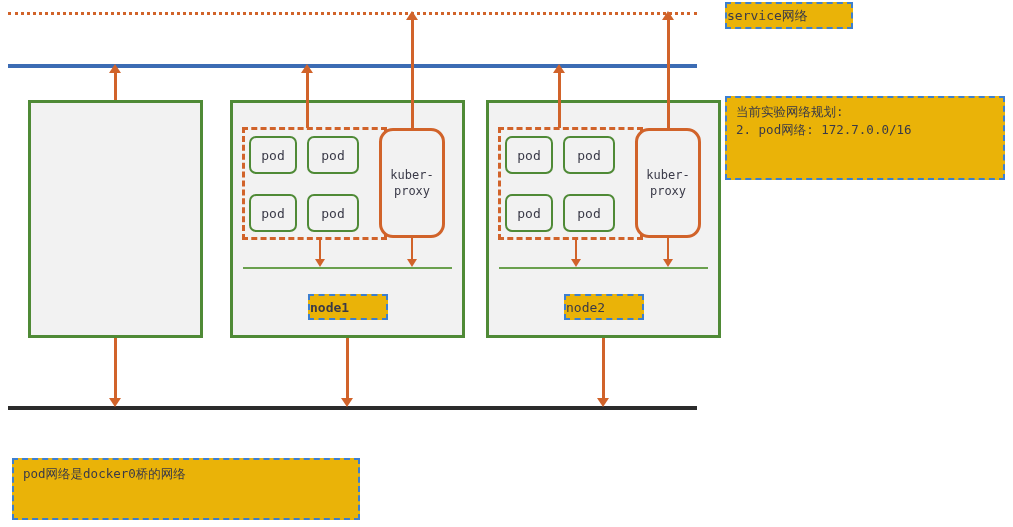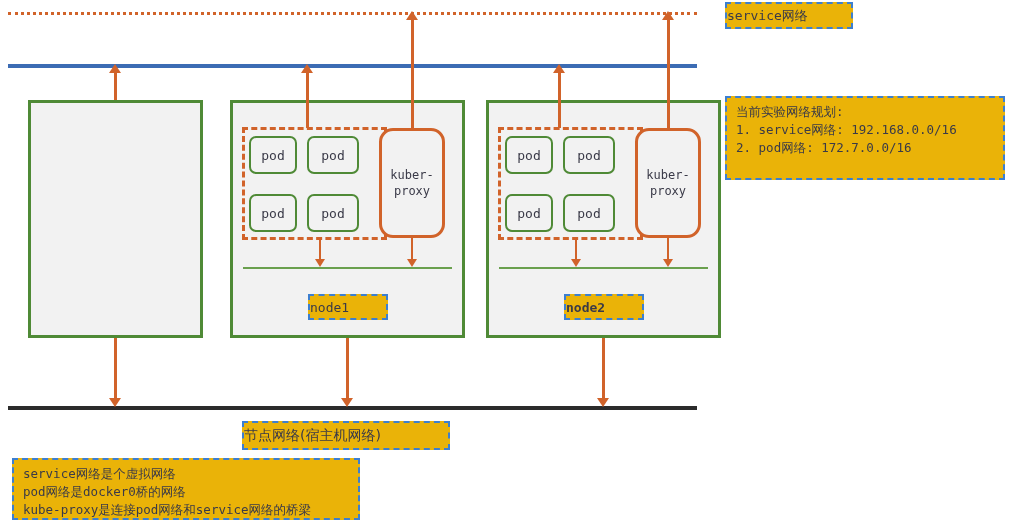--- a/index.html
+++ b/index.html
@@ -158,21 +158,21 @@
   <div class="host" style="left:28px; top:100px; width:175px; height:238px;"></div>
 
   <div class="arrow" style="left:114px; top:68px; height:32px;"></div>
   <div class="arrow-head up" style="left:109px; top:64px;"></div>
 
   <div class="arrow" style="left:114px; top:338px; height:62px;"></div>
   <div class="arrow-head down" style="left:109px; top:398px;"></div>
 
   <div class="host" style="left:230px; top:100px; width:235px; height:238px;"></div>
   <div class="host-sep" style="left:243px; top:267px; width:209px;"></div>
-  <div class="cap mono" style="left:308px; top:294px; width:80px; height:26px;">
+  <div class="cap mono" style="left:308px; top:294px; width:80px; height:26px;font-weight:bold;">
     <span>node1</span>
   </div>
 
   <div class="pod-group" style="left:242px; top:127px; width:145px; height:113px;"></div>
   <div class="pod" style="left:249px; top:136px; width:48px; height:38px;">
     <span>pod</span>
   </div>
   <div class="pod" style="left:307px; top:136px; width:52px; height:38px;">
     <span>pod</span>
   </div>
@@ -198,21 +198,21 @@
   <div class="arrow-head small down" style="left:315px; top:259px;"></div>
 
   <div class="arrow thin" style="left:411px; top:238px; height:25px;"></div>
   <div class="arrow-head small down" style="left:407px; top:259px;"></div>
 
   <div class="arrow" style="left:346px; top:338px; height:62px;"></div>
   <div class="arrow-head down" style="left:341px; top:398px;"></div>
 
   <div class="host" style="left:486px; top:100px; width:235px; height:238px;"></div>
   <div class="host-sep" style="left:499px; top:267px; width:209px;"></div>
-  <div class="cap mono" style="left:564px; top:294px; width:80px; height:26px;font-weight:bold;">
+  <div class="cap mono" style="left:564px; top:294px; width:80px; height:26px;">
     <span>node2</span>
   </div>
 
   <div class="pod-group" style="left:498px; top:127px; width:145px; height:113px;"></div>
   <div class="pod" style="left:505px; top:136px; width:48px; height:38px;">
     <span>pod</span>
   </div>
   <div class="pod" style="left:563px; top:136px; width:52px; height:38px;">
     <span>pod</span>
   </div>
@@ -242,27 +242,21 @@
 
   <div class="arrow" style="left:602px; top:338px; height:62px;"></div>
   <div class="arrow-head down" style="left:597px; top:398px;"></div>
 
   <div class="cap mono" style="left:725px; top:2px; width:128px; height:27px;">
     <span>service网络</span>
   </div>
 
   <div class="cap block" style="left:725px; top:96px; width:280px; height:84px;">
     <span class="ln">当前实验网络规划:</span>
-    <span class="ln">1. service网络: 192.168.0.0/16</span>
     <span class="ln">2. pod网络: 172.7.0.0/16</span>
   </div>
 
-  <div class="cap cjk" style="left:242px; top:421px; width:208px; height:29px;">
-    <span>节点网络(宿主机网络)</span>
-  </div>
 
   <div class="cap block" style="left:12px; top:458px; width:348px; height:62px;">
-    <span class="ln">service网络是个虚拟网络</span>
     <span class="ln">pod网络是docker0桥的网络</span>
-    <span class="ln">kube-proxy是连接pod网络和service网络的桥梁</span>
   </div>
 
 </div>
 
 </body></html>

